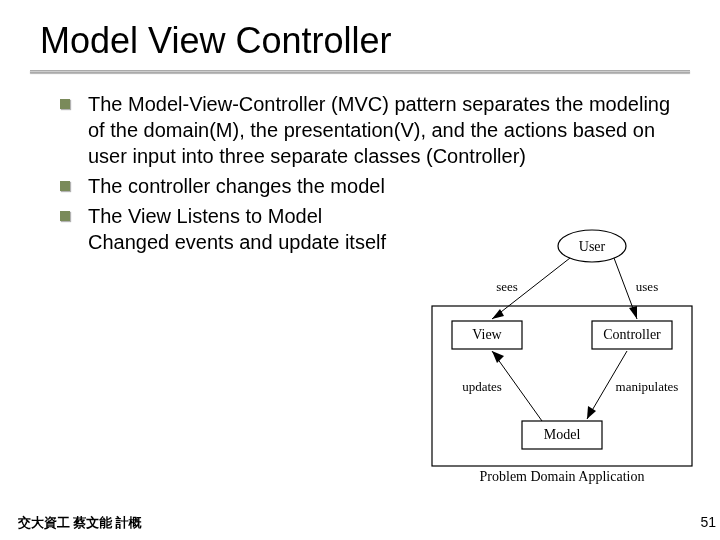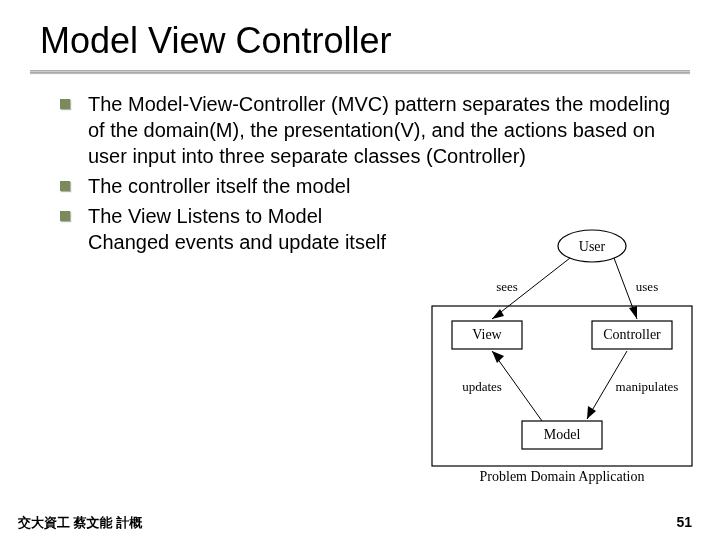--- a/index.html
+++ b/index.html
@@ -70,42 +70,41 @@
     fill: #000;
   }
   .diagram .lbl { font-size: 13px; }
   .footer {
     position: absolute;
     left: 18px;
     bottom: 8px;
     font-size: 13px;
     font-weight: bold;
     color: #000;
-    font-family: Liberation Sans, sans-serif;
+    font-family: Liberation Serif, serif;
   }
   .pagenum {
     position: absolute;
-    right: 28px;
+    right: 4px;
     bottom: 10px;
     font-size: 14px;
     color: #000;
-    font-weight: bold;
   }
 </style>
 </head>
 <body>
 
 <div class="slide">
   <h1 class="title">Model View Controller</h1>
   <div class="divider"></div>
 
   <div class="content">
     <ul class="bullets">
       <li>The Model-View-Controller (MVC) pattern separates the modeling of the domain(M), the presentation(V), and the actions based on user input into three separate classes (Controller)</li>
-      <li>The controller itself the model</li>
+      <li>The controller changes the model</li>
       <li class="li-narrow">The View Listens to Model Changed events and update itself</li>
     </ul>
   </div>
 
   <div class="diagram">
     <svg viewBox="0 0 280 260">
 
       <ellipse cx="170" cy="20" rx="34" ry="16" fill="none" stroke="#000" stroke-width="1.2"></ellipse>
       <text x="170" y="25" text-anchor="middle">User</text>
 

